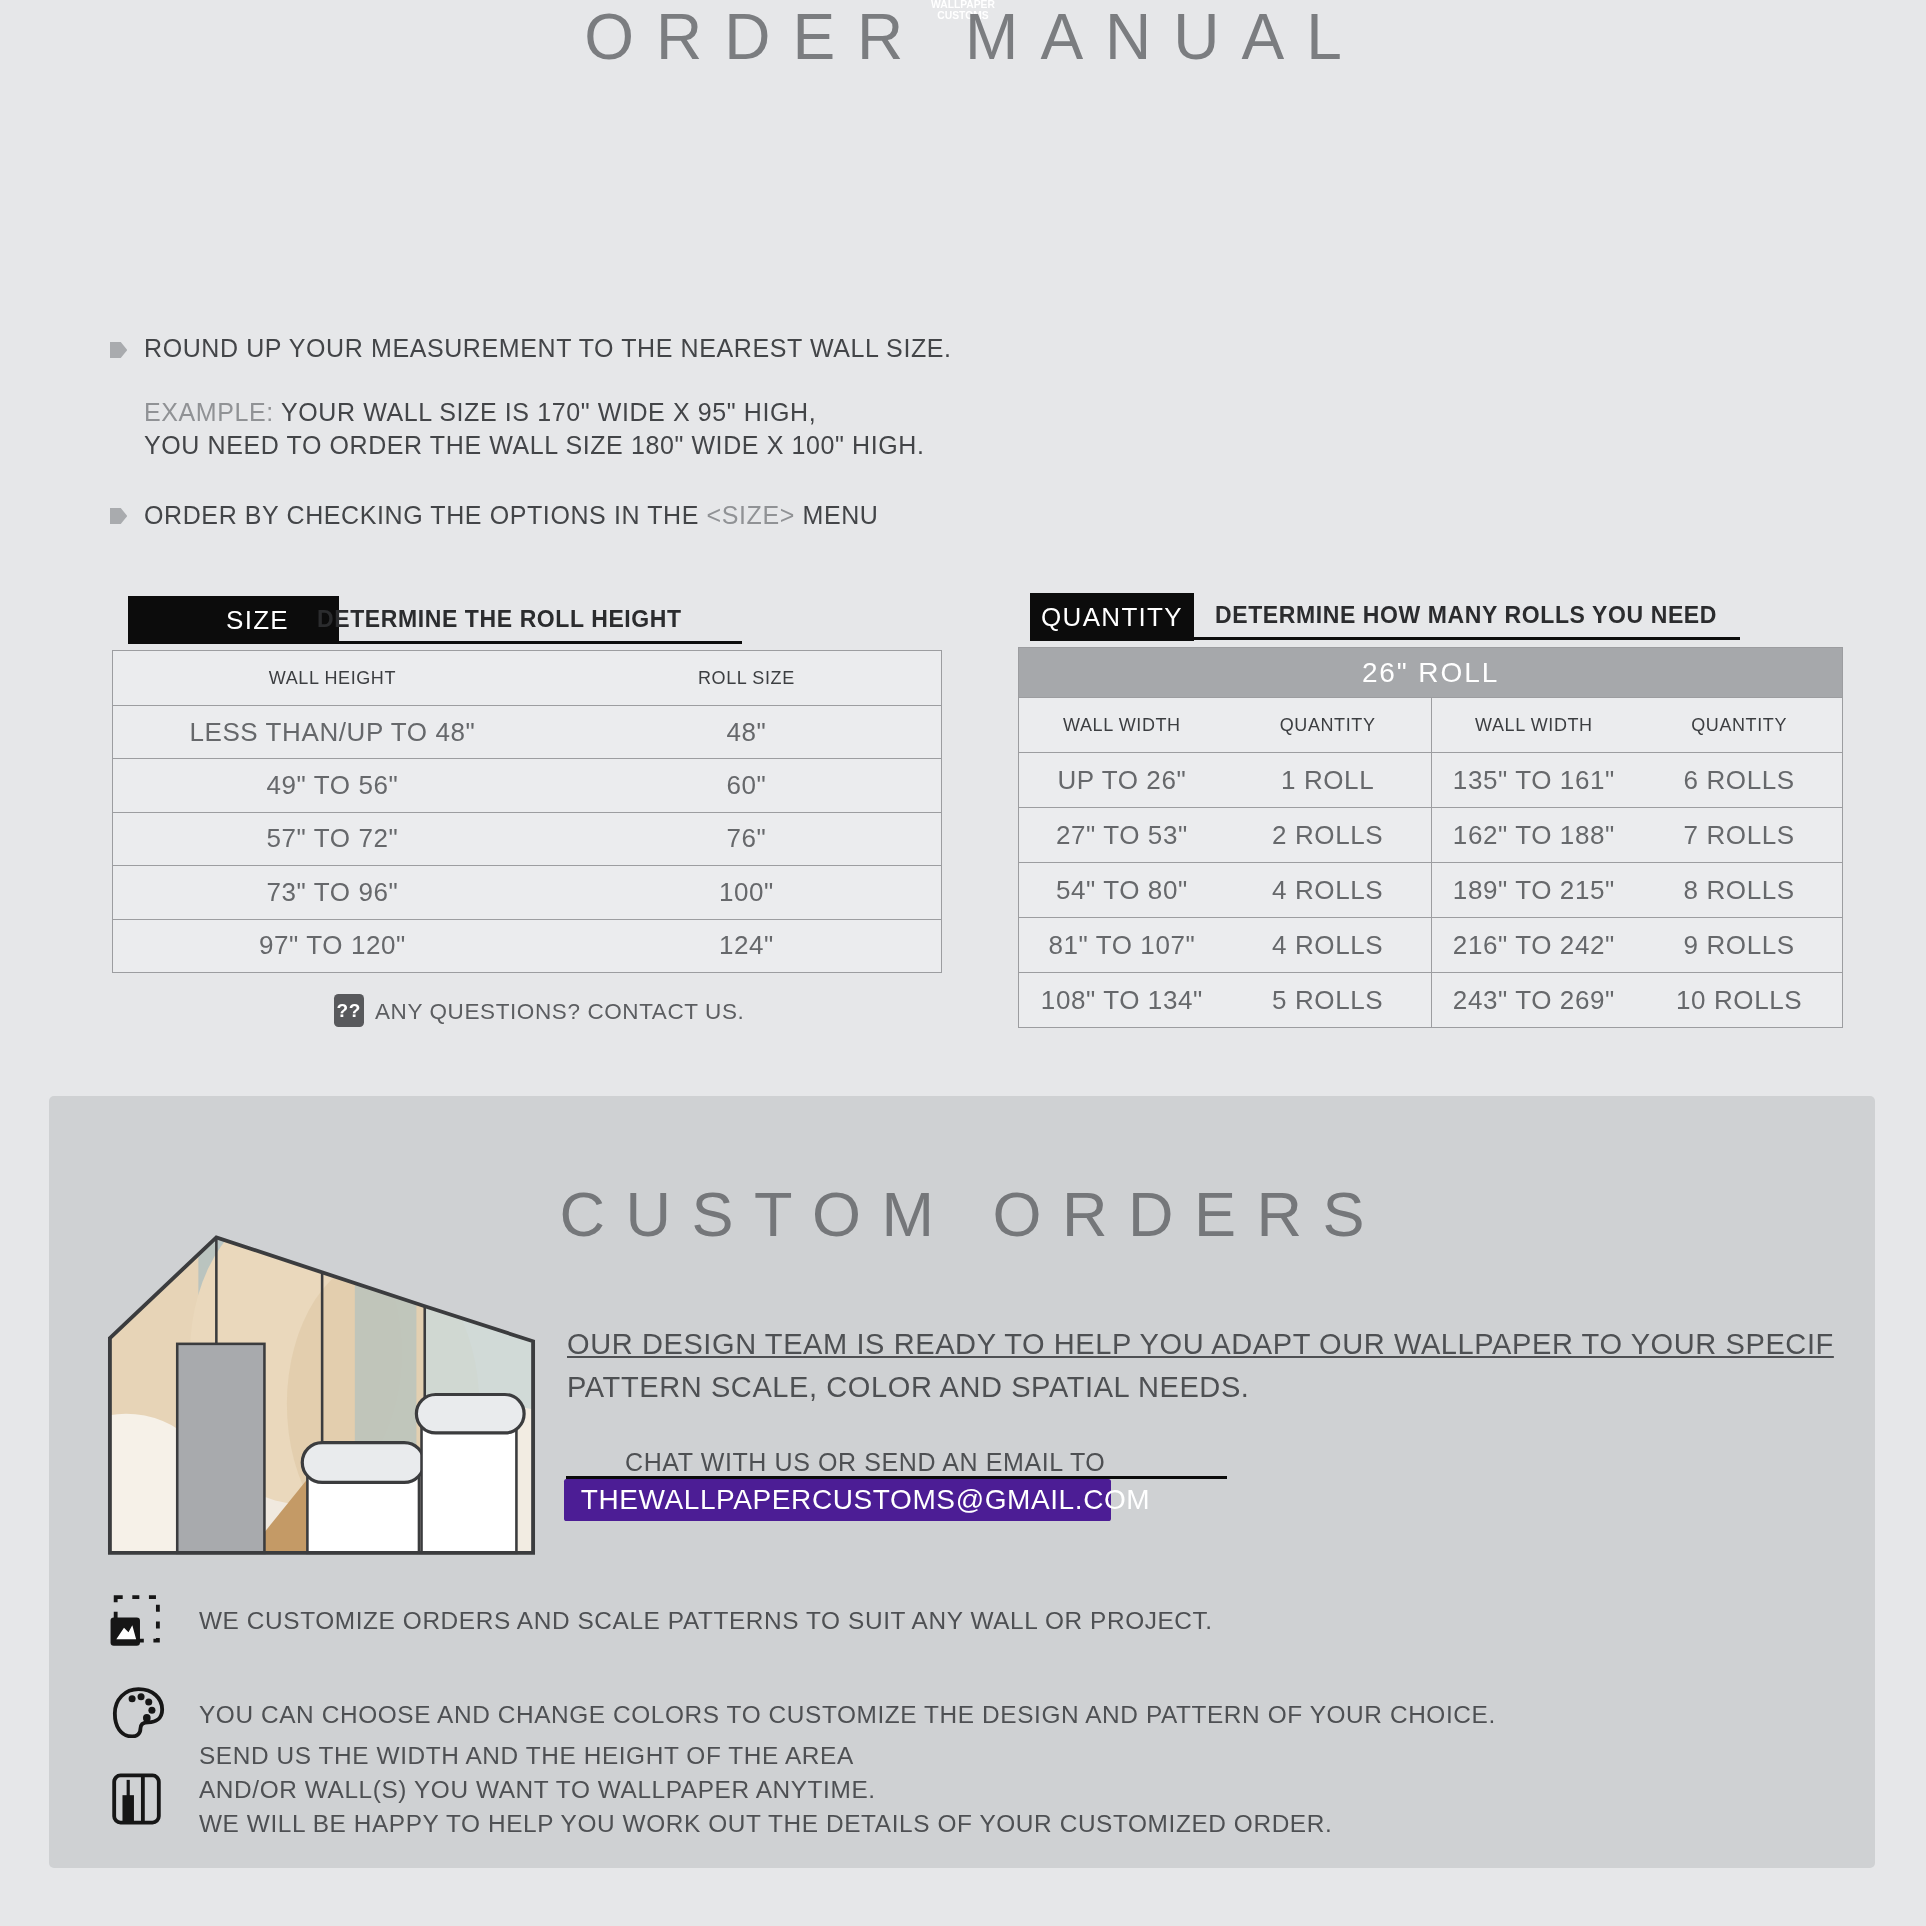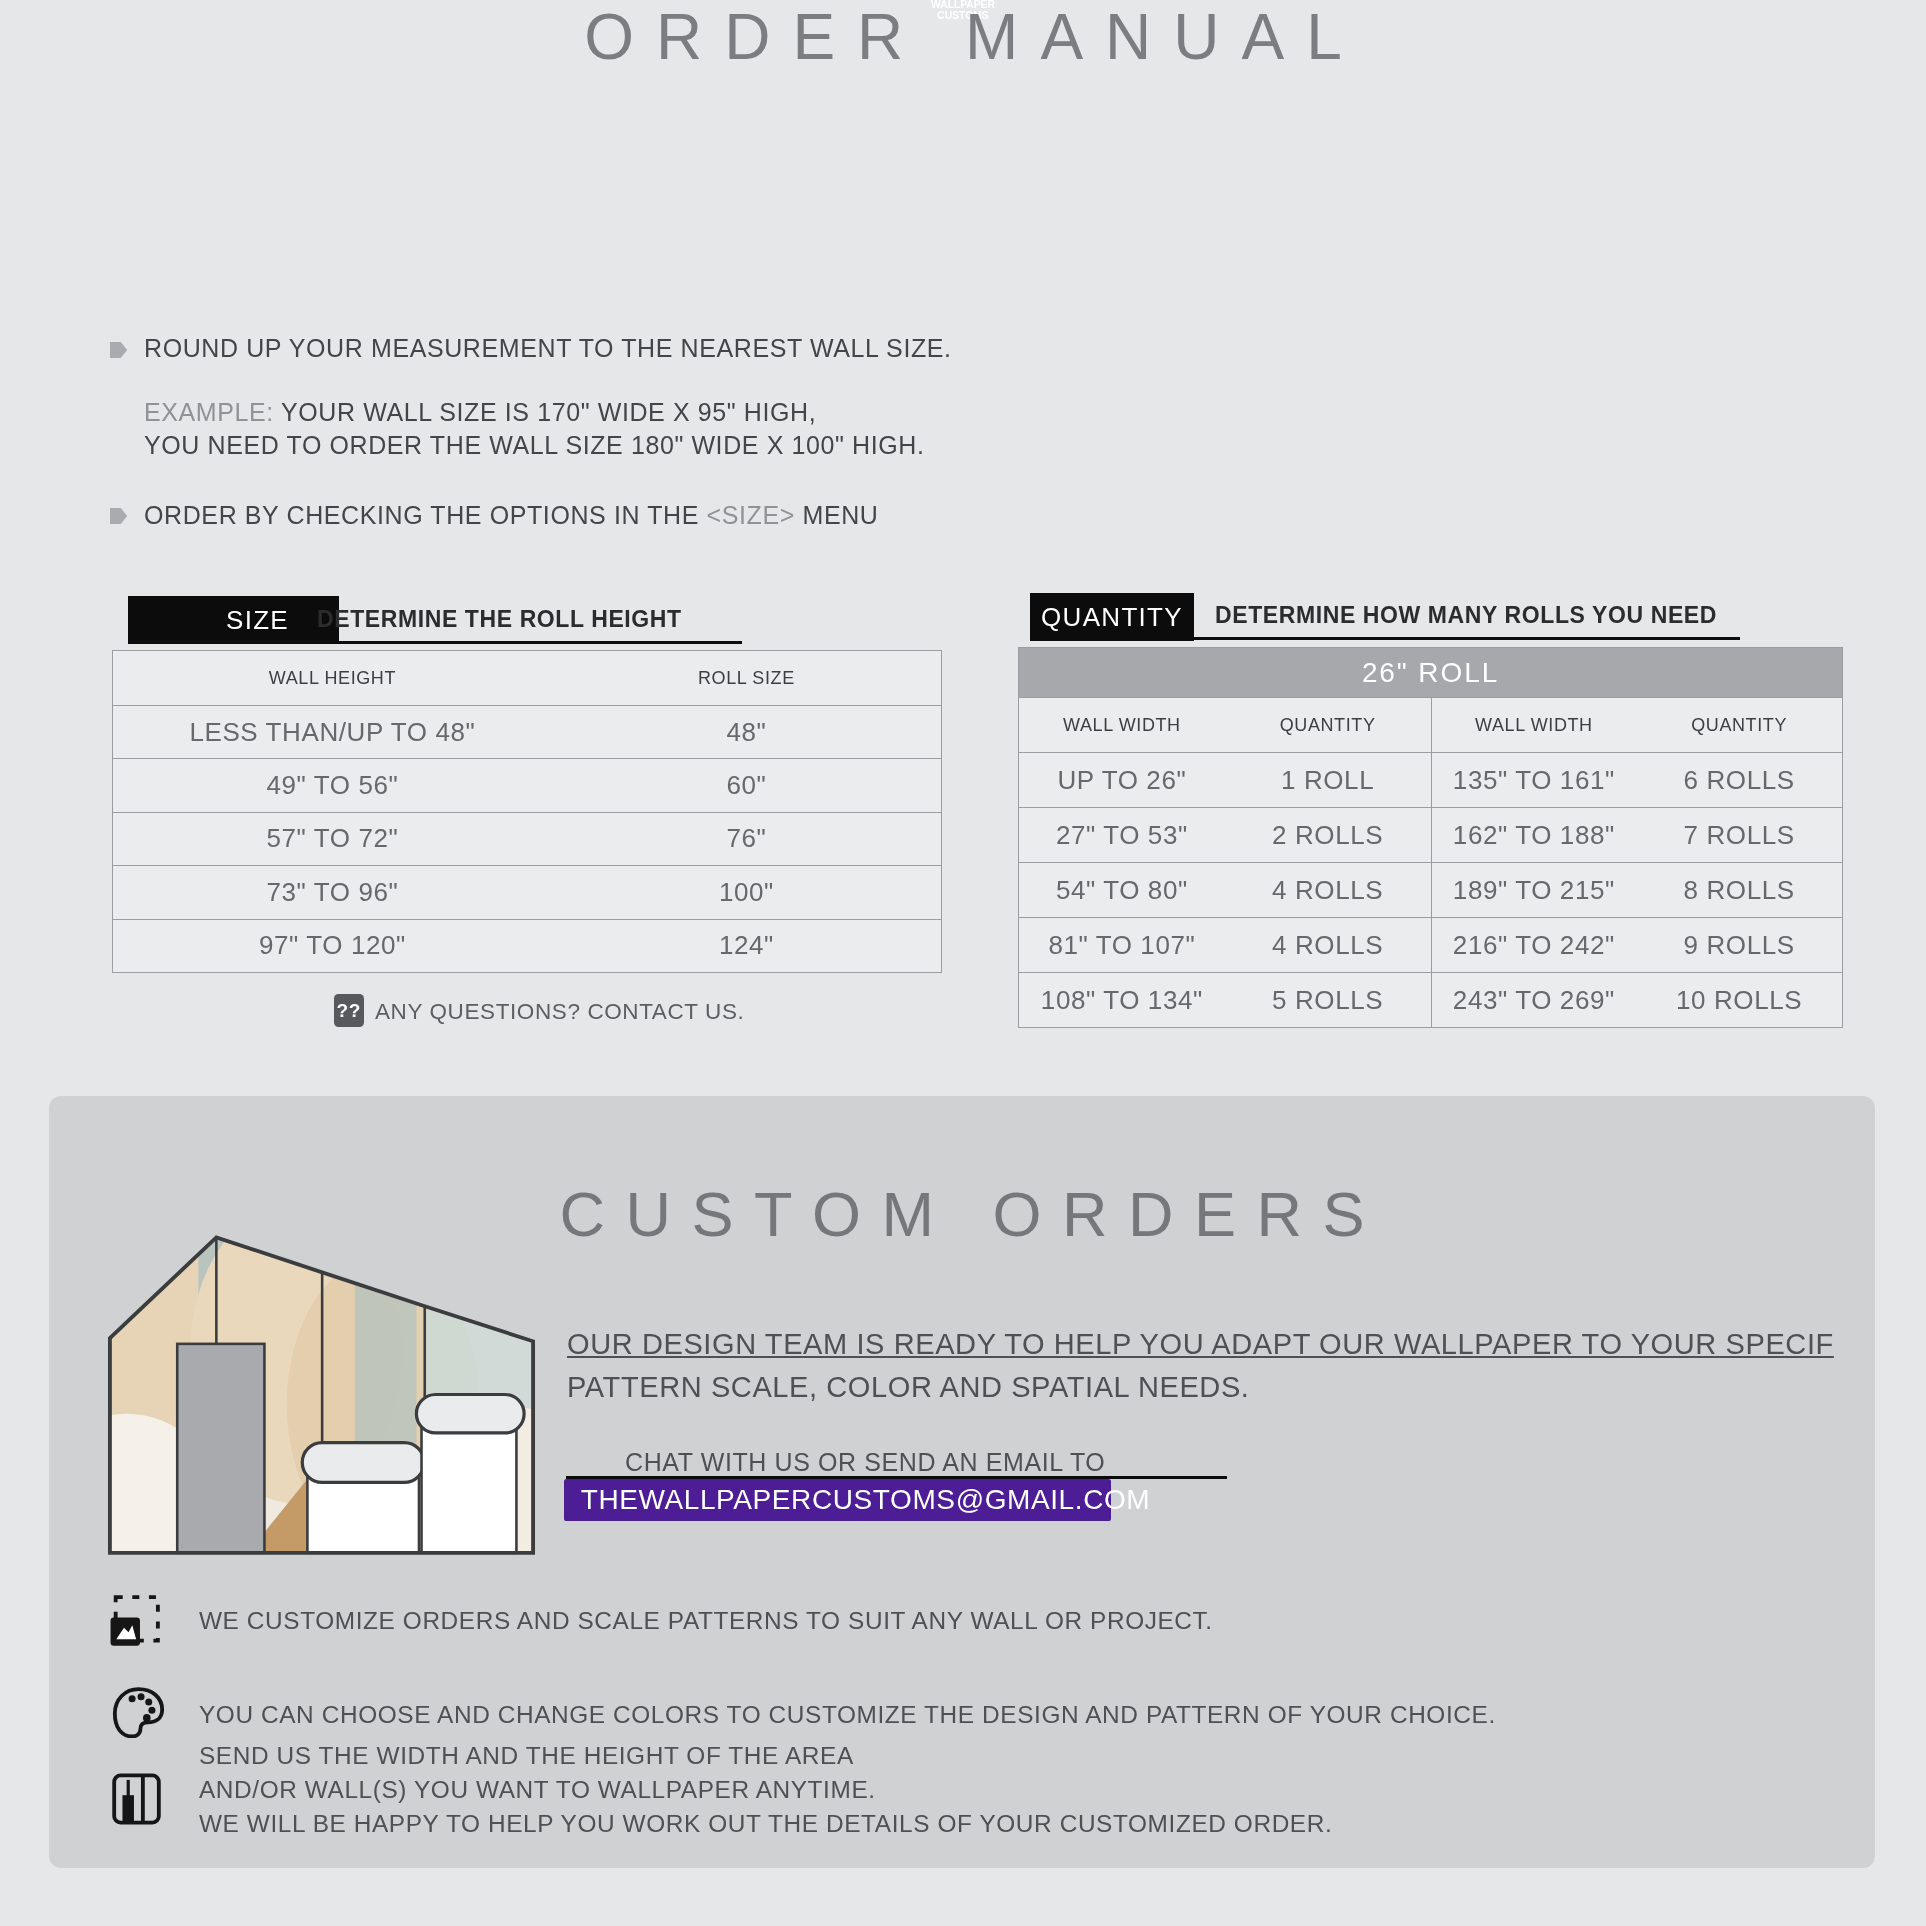--- a/index.html
+++ b/index.html
@@ -30,21 +30,21 @@
   .col-line{border-left:1.3px solid #9c9da0;}
   #size-table{left:112px;top:650px;width:828px;height:321px;grid-template-columns:53% 47%;grid-template-rows:54px repeat(5,1fr);}
   #qty-table{left:1018px;top:647px;width:823px;height:379px;grid-template-columns:repeat(4,1fr);grid-template-rows:50px 54px repeat(5,1fr);}
   .band{grid-column:1/-1;background:#a6a8ab;color:#fff;font-size:28px;letter-spacing:1.9px;display:flex;align-items:center;justify-content:center;border-bottom:1.3px solid #9c9da0;}
 
   .badge{width:29.5px;height:33px;background:#58595c;border-radius:4.5px;color:#fff;font-size:19px;font-weight:bold;
          display:flex;align-items:center;justify-content:center;letter-spacing:0.6px;}
   .note-text{font-size:22.5px;letter-spacing:0.6px;color:#5c5e61;white-space:nowrap;}
 
   
-  #custom-card{left:49px;top:1096px;width:1826px;height:772px;background:#cfd1d3;border-radius:12px;overflow:hidden;}
+  #custom-card{left:49px;top:1096px;width:1826px;height:772px;background:#cfd1d3;border-radius:5px;overflow:hidden;}
   .custom-title{left:0;right:0;top:82px;text-align:center;font-size:63px;letter-spacing:20.5px;text-indent:20.5px;color:#75777a;}
   .para{font-size:29px;letter-spacing:0.6px;color:#4e5053;white-space:nowrap;}
   .chat{font-size:25px;letter-spacing:0.6px;color:#4e5053;white-space:nowrap;}
   .email-box{background:#4c1d95;color:#fff;font-size:28px;letter-spacing:0.6px;display:flex;align-items:center;padding-left:16.7px;border-radius:2.6px;white-space:nowrap;}
   .feature-text{font-size:24.4px;letter-spacing:0.6px;color:#4e5053;white-space:nowrap;line-height:34px;}
 </style>
 </head>
 <body>
 
 <div id="screen">

